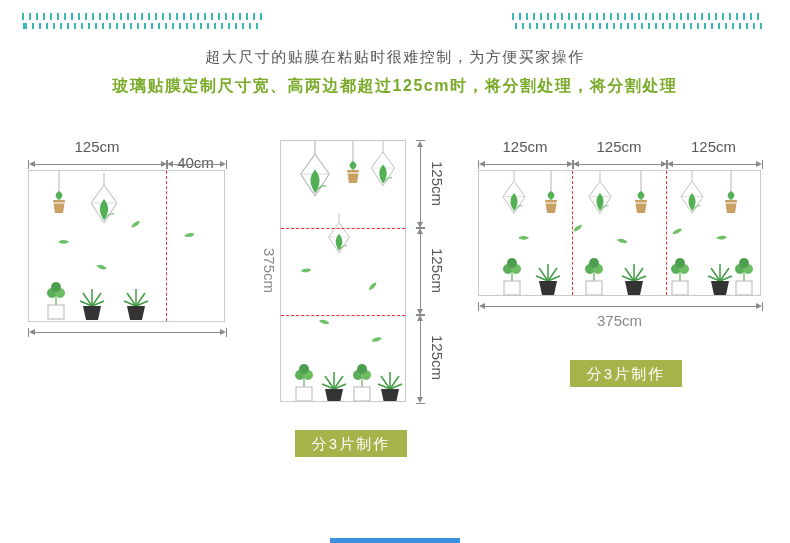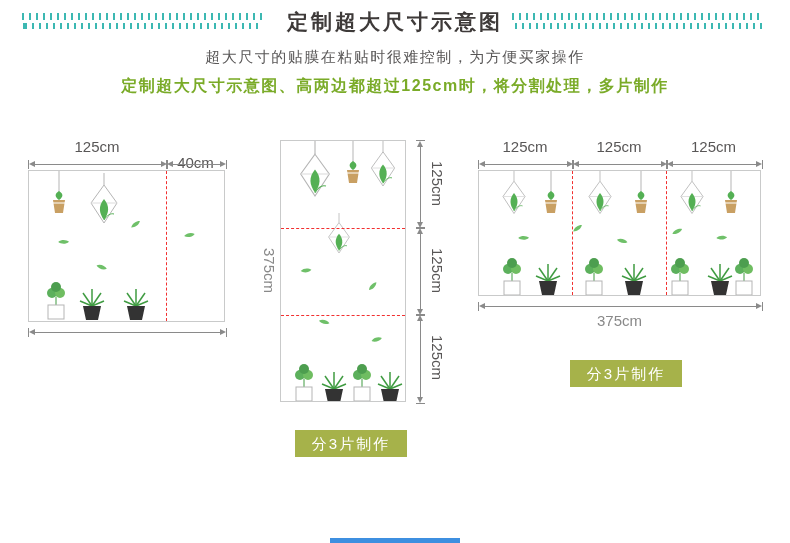--- a/index.html
+++ b/index.html
@@ -84,29 +84,28 @@
     <path id="leafp" d="M1,5 C3,1 8,0 11,1 C9,5 4,6 1,5 Z" fill="#6fc069"></path>
   </defs>
 </svg>
 
 <div class="page">
 
   <div class="deco deco-left">
     <div class="row"></div>
       <div class="row"></div>
   </div>
-  <div class="title">定制超大尺寸示意图</div>
   <div class="deco deco-right">
     <div class="row"></div>
       <div class="row"></div>
   </div>
 
   <div class="intro">
     <div class="l1">超大尺寸的贴膜在粘贴时很难控制，为方便买家操作</div>
-    <div class="l2">定制超大尺寸示意图、高两边都超过125cm时，将分割处理，多片制作</div>
+    <div class="l2">玻璃贴膜定制尺寸宽、高两边都超过125cm时，将分割处理，将分割处理</div>
   </div>
 
   <div class="panel" style="left:28px;top:138px;width:197px;height:265px;">
     <div class="dim-label" style="left:0;top:0;width:138px;">125cm</div>
     <div class="dim-label" style="left:138px;top:16px;width:59px;">40cm</div>
     <div class="dim-h" style="left:0;top:22px;width:138px;"></div>
     <div class="dim-h" style="left:138px;top:22px;width:59px;"></div>
 
     <div class="rect" style="left:0;top:32px;width:195px;height:150px;">
       <svg class="scene" viewBox="0 0 195 150">

